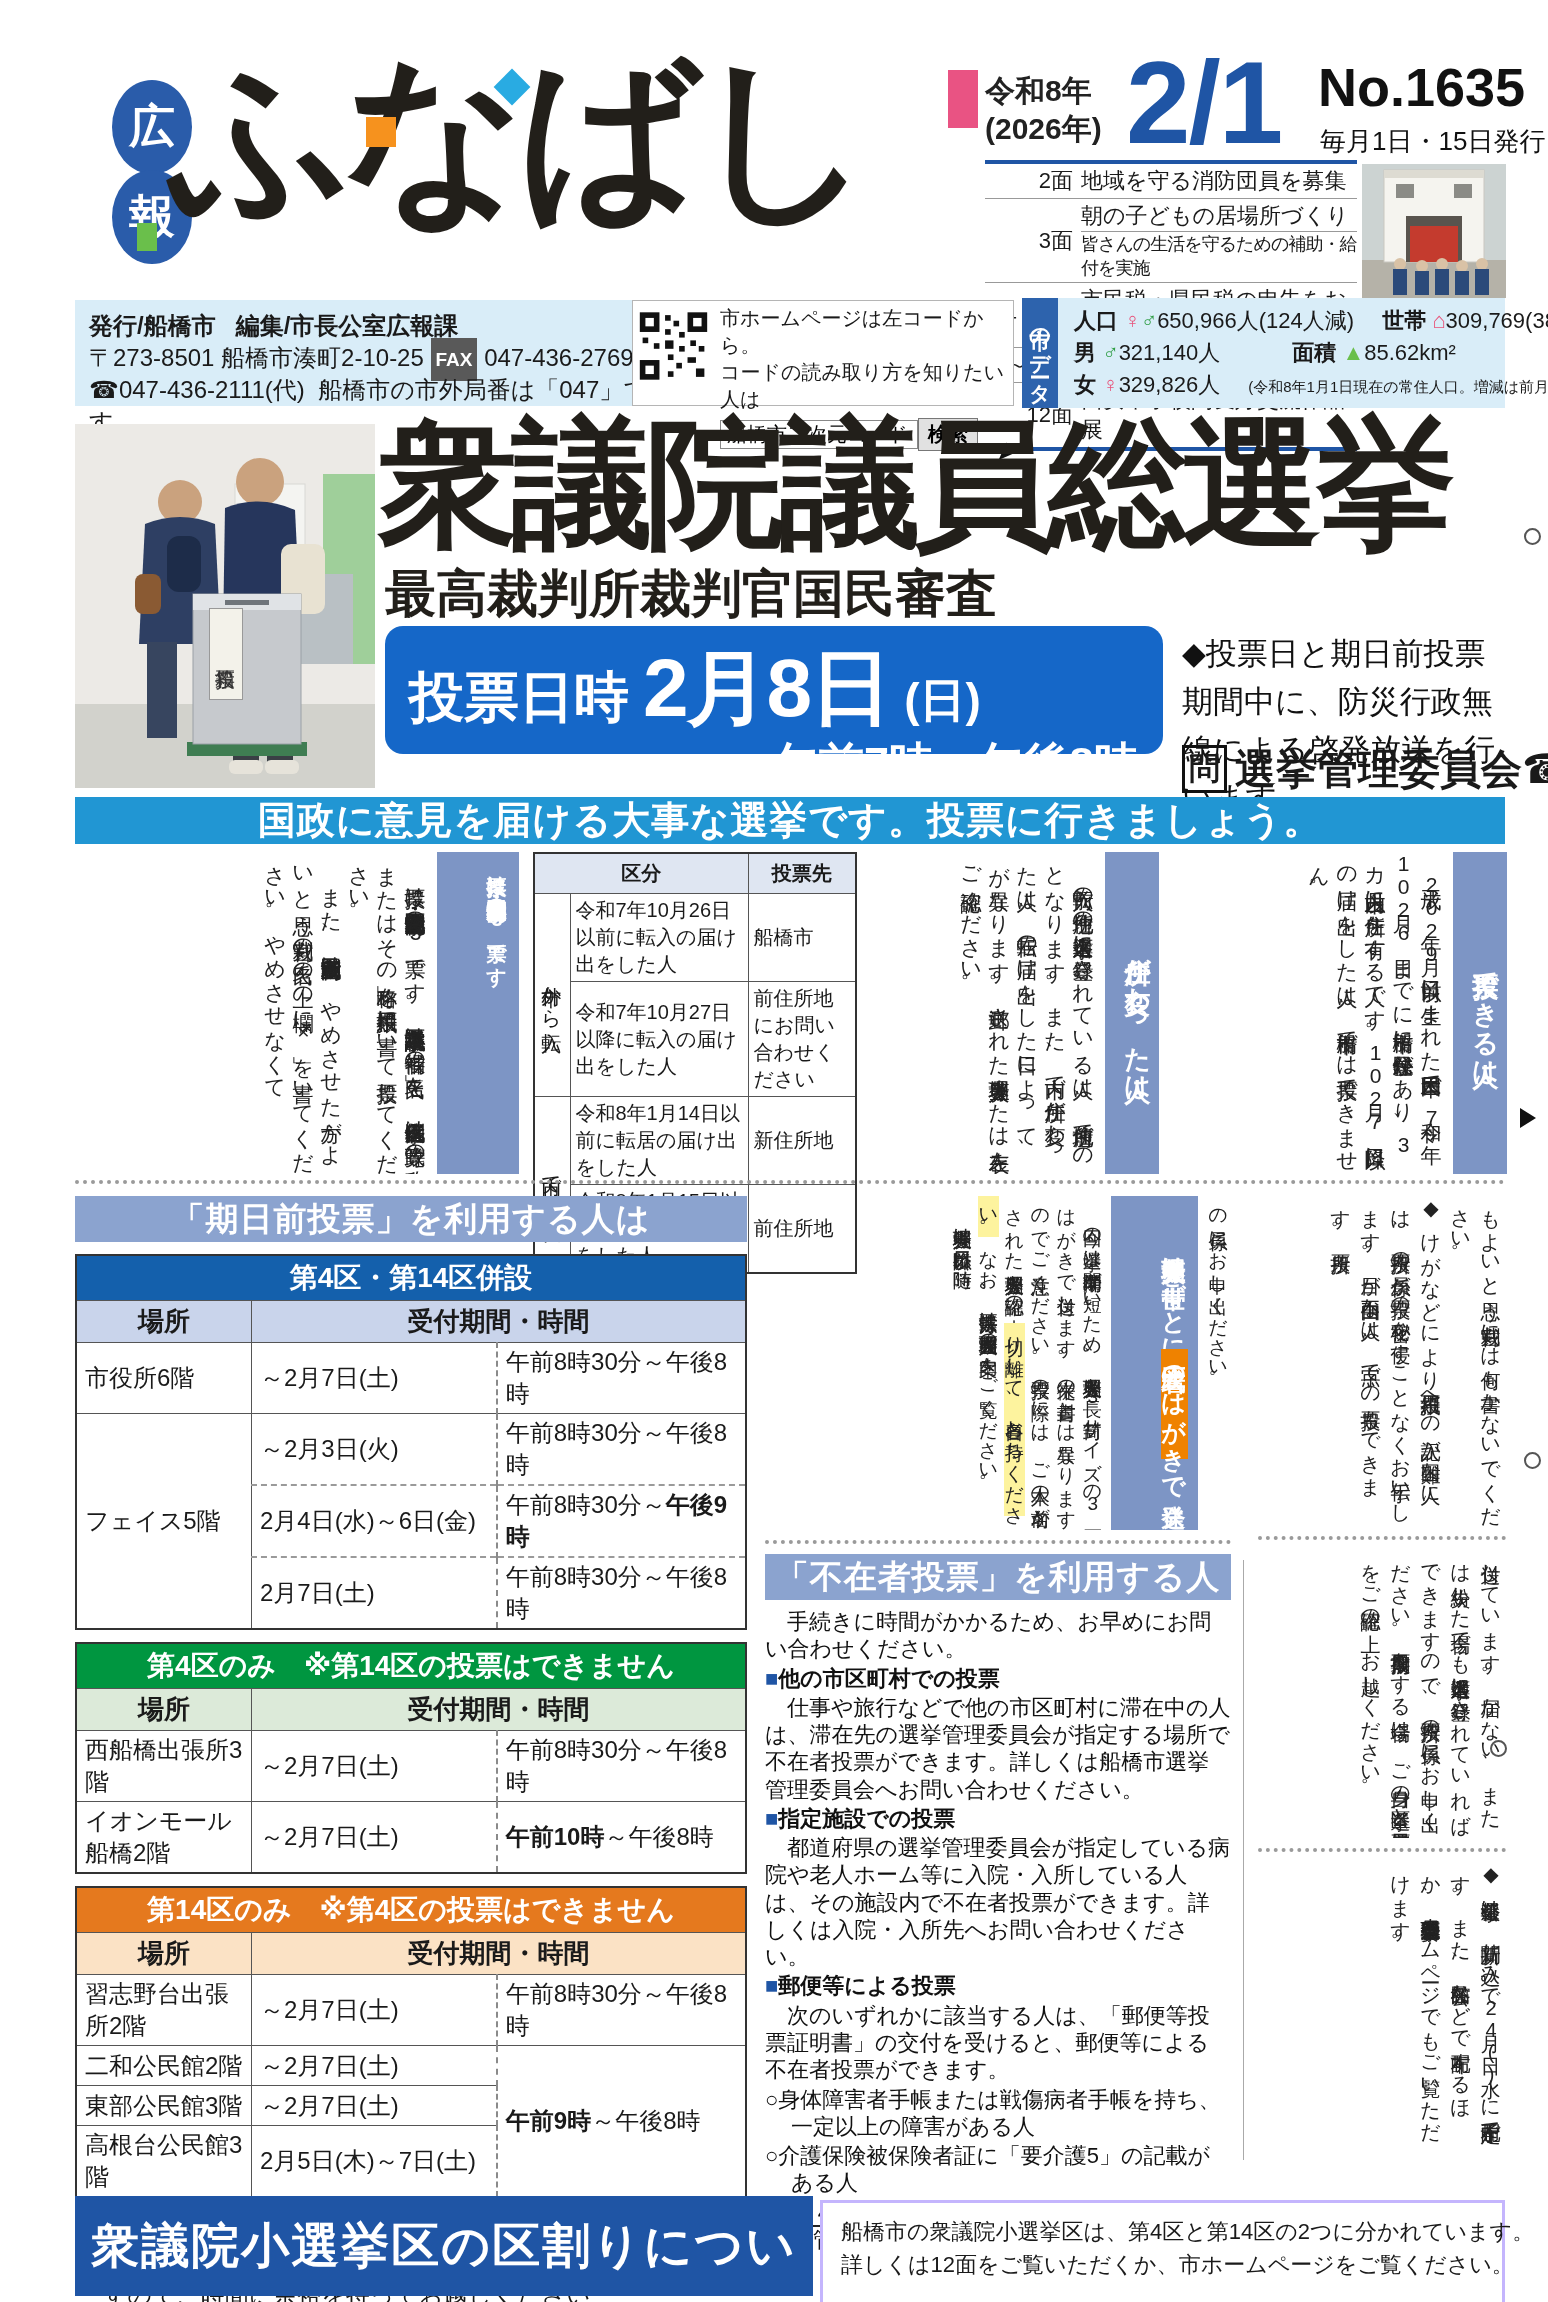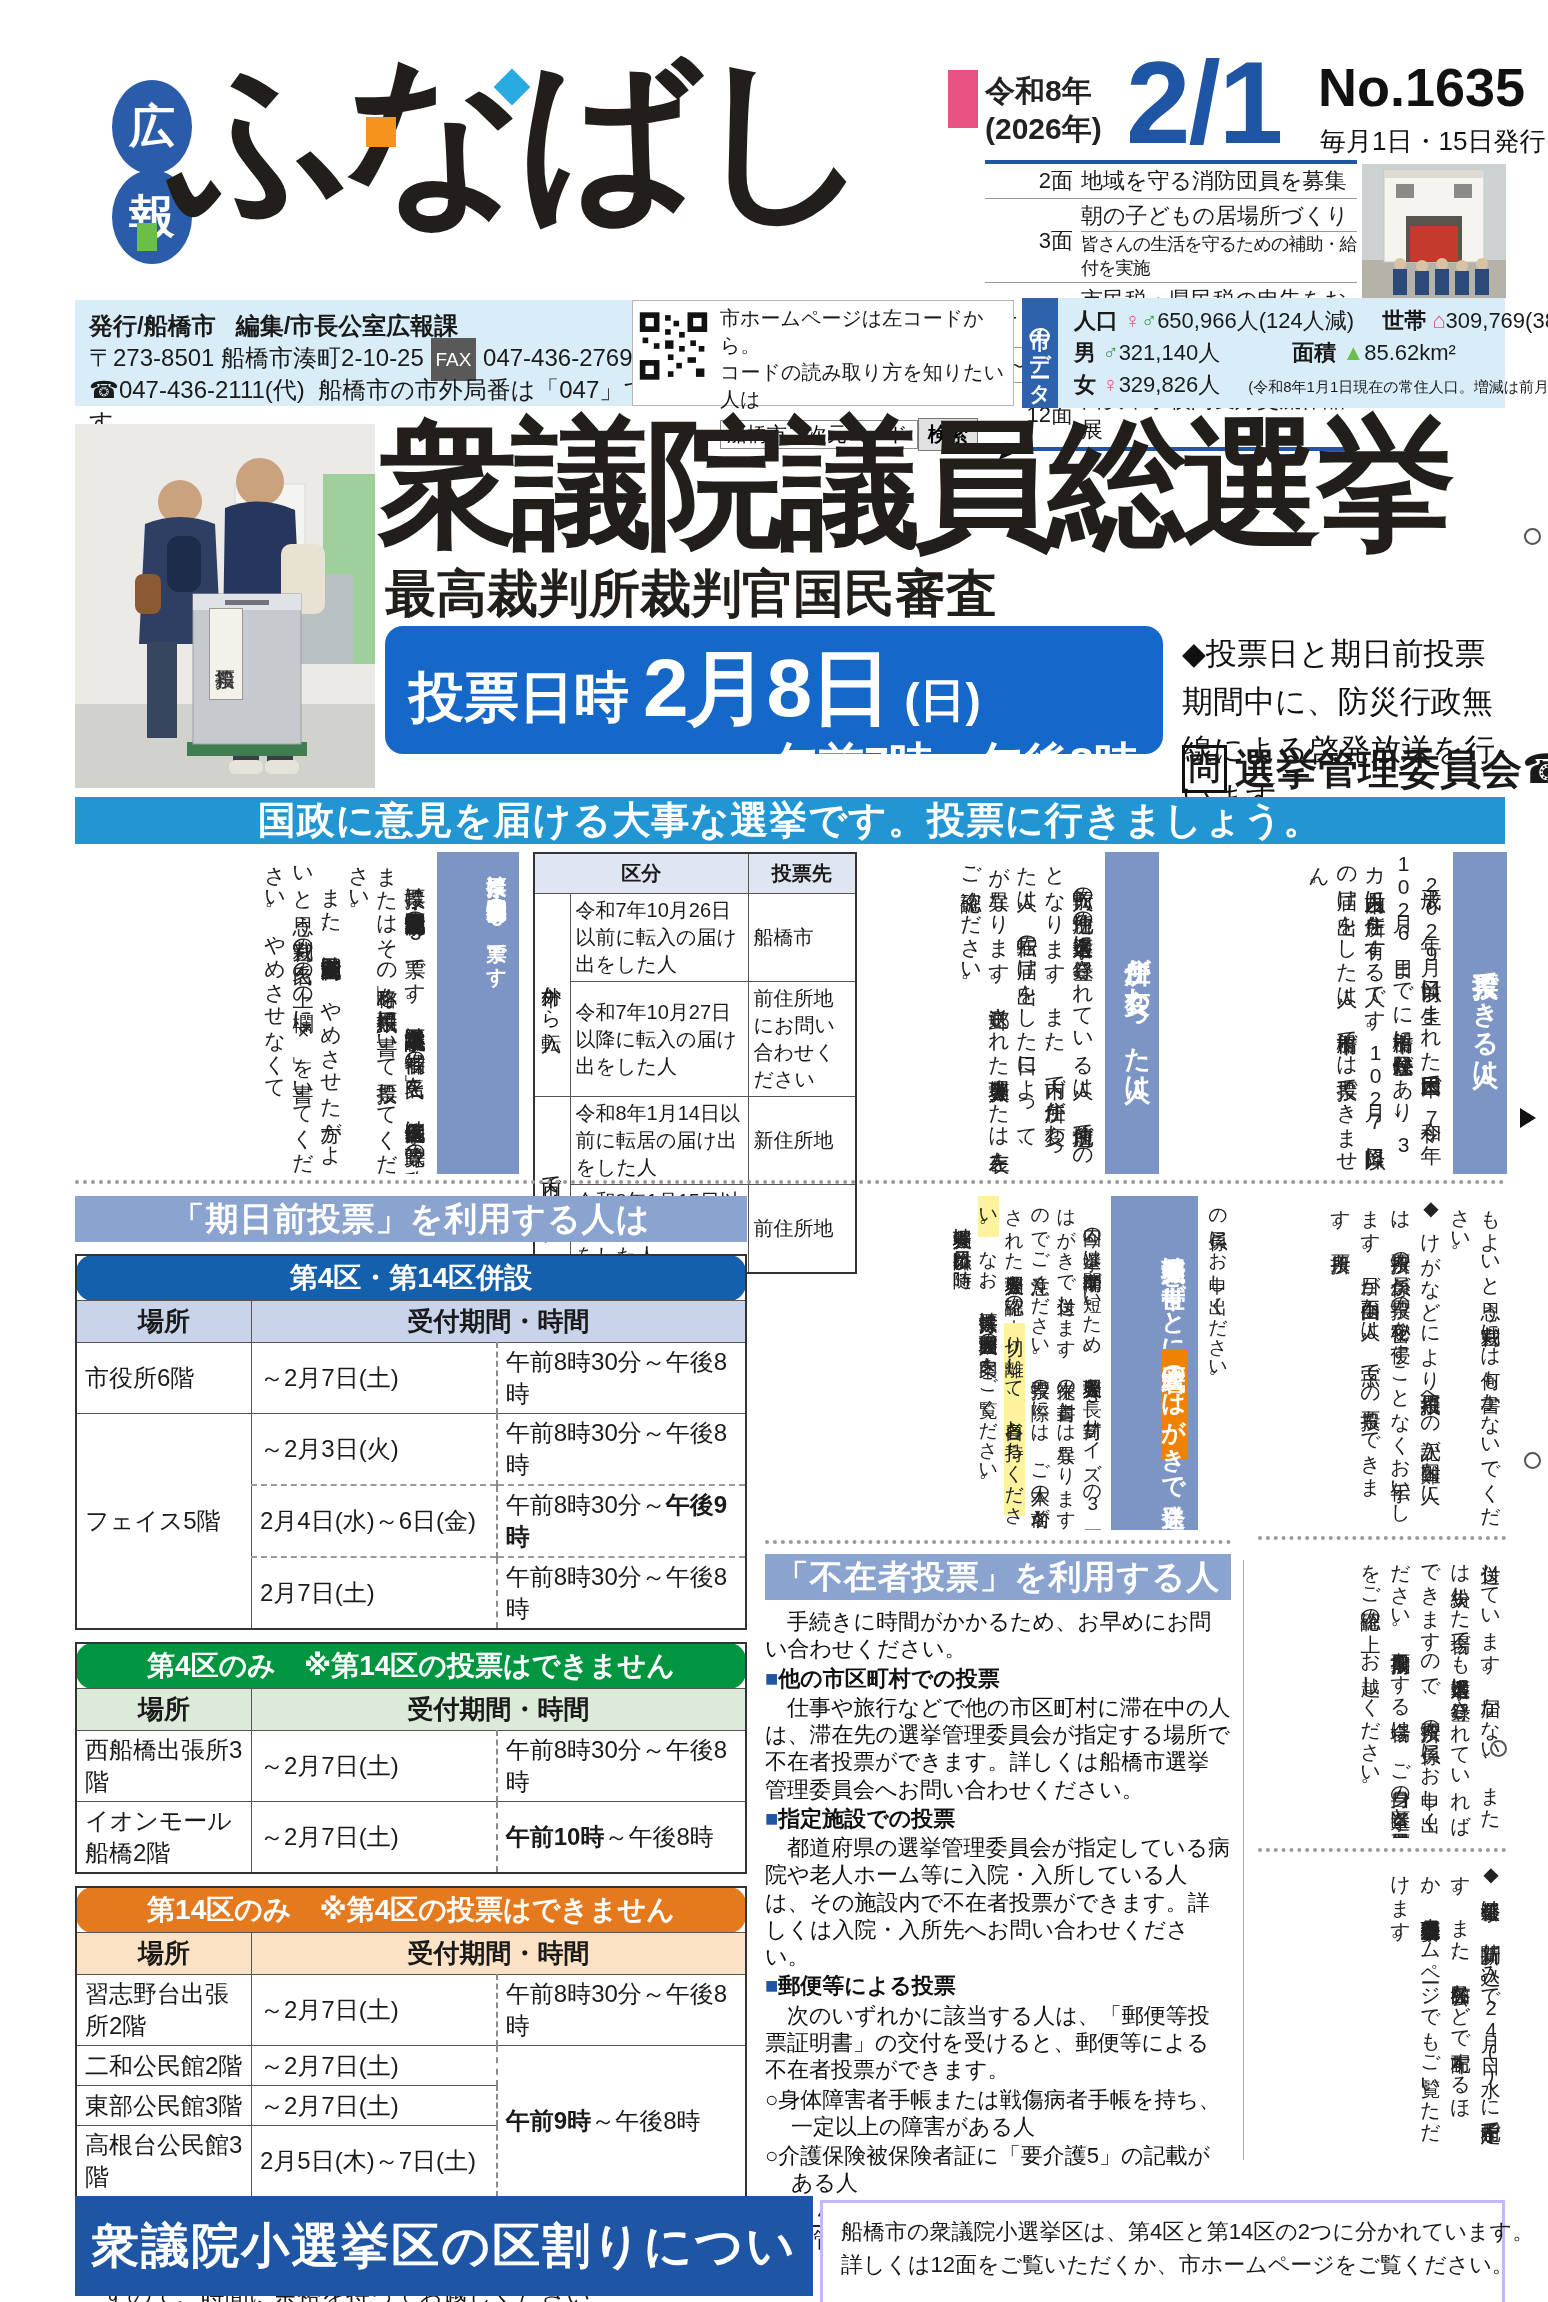--- a/index.html
+++ b/index.html
@@ -28,21 +28,21 @@
   .toc-row { display:flex; border-top:1px solid #999; align-items:center; }
   .toc-row:first-child { border-top:none; }
   .toc-page { width:96px; text-align:right; padding-right:8px; font-size:22px; flex:none; }
   .toc-title { font-size:22px; padding:2px 0; }
   .toc-title .t2 { display:block; font-size:18px; border-top:1px solid #999; letter-spacing:-1px; }
   .toc-photo { position:absolute; left:1362px; top:164px; width:144px; height:134px; }
 
   
   .pubbox { position:absolute; left:75px; top:300px; width:593px; height:106px; background:#d9edf8;
     padding:10px 14px; font-size:24px; line-height:1.33; }
-  .faxtag { background:#595959; color:#fff; font-size:19px; padding:11px 5px; font-weight:400; }
+  .faxtag { background:#595959; color:#fff; font-size:19px; padding:11px 5px; font-weight:700; }
   .qrbox { position:absolute; left:632px; top:300px; width:382px; height:106px; background:#fff;
     border:1px solid #b5b5b5; display:flex; gap:10px; padding:4px; }
   .qrnotes { font-size:20px; line-height:1.35; }
   .searchrow { margin-top:5px; display:flex; align-items:center; position:relative; }
   .searchrow input { width:198px; border:1px solid #888; font-size:20px; padding:2px 6px;
     font-family:"Liberation Sans","DejaVu Sans",sans-serif; }
   .searchrow button { background:#e1e1e1; border:1px solid #777; font-size:20px; font-weight:700; padding:2px 9px;
     font-family:"Liberation Sans","DejaVu Sans",sans-serif; }
   .cursor { position:absolute; right:-4px; bottom:-12px; width:0; height:0;
     border-left:11px solid #111; border-top:7px solid transparent; border-bottom:12px solid transparent;
@@ -99,21 +99,21 @@
 
   .dotrule { border-top:4px dotted #9a9a9a; }
   .rule1 { position:absolute; left:75px; top:1180px; width:1430px; }
 
   
   .col1 { position:absolute; left:75px; top:1196px; width:672px; }
   .pbanner { background:#8ba3cf; color:#fff; font-size:33px; font-weight:900; text-align:center;
     height:46px; line-height:46px; letter-spacing:1px; }
   table.etable { border-collapse:collapse; width:672px; margin-top:12px; font-size:24px; border:2.5px solid #333; }
   table.etable td { border:1.5px solid #555; padding:3px 8px; height:40px; }
-  table.etable .ttl { color:#fff; font-weight:700; text-align:center; font-size:28px; height:40px;border-radius:17px; }
+  table.etable .ttl { color:#fff; font-weight:700; text-align:center; font-size:28px; height:40px; }
   .t1 .ttl { background:#1460ac; } .t2 .ttl { background:#009640; } .t3 .ttl { background:#e5791e; }
   table.etable .sub { font-weight:700; text-align:center; font-size:26px; }
   .t1 .sub { background:#c9d4eb; } .t2 .sub { background:#dcead9; } .t3 .sub { background:#fbe2c5; }
   td.cplace { width:176px; }
   td.cperiod { width:246px; border-right:none !important; }
   td.ctime { width:250px; border-left:2px dashed #8a8a8a !important;margin-top:6px; }
   td.dash { border-top:2px dashed #9a9a9a !important; }
   .enotes { margin-top:12px; font-size:24px; line-height:1.28; }
   .enotes div { padding-left:28px; text-indent:-28px; margin-top:4px; }
 

